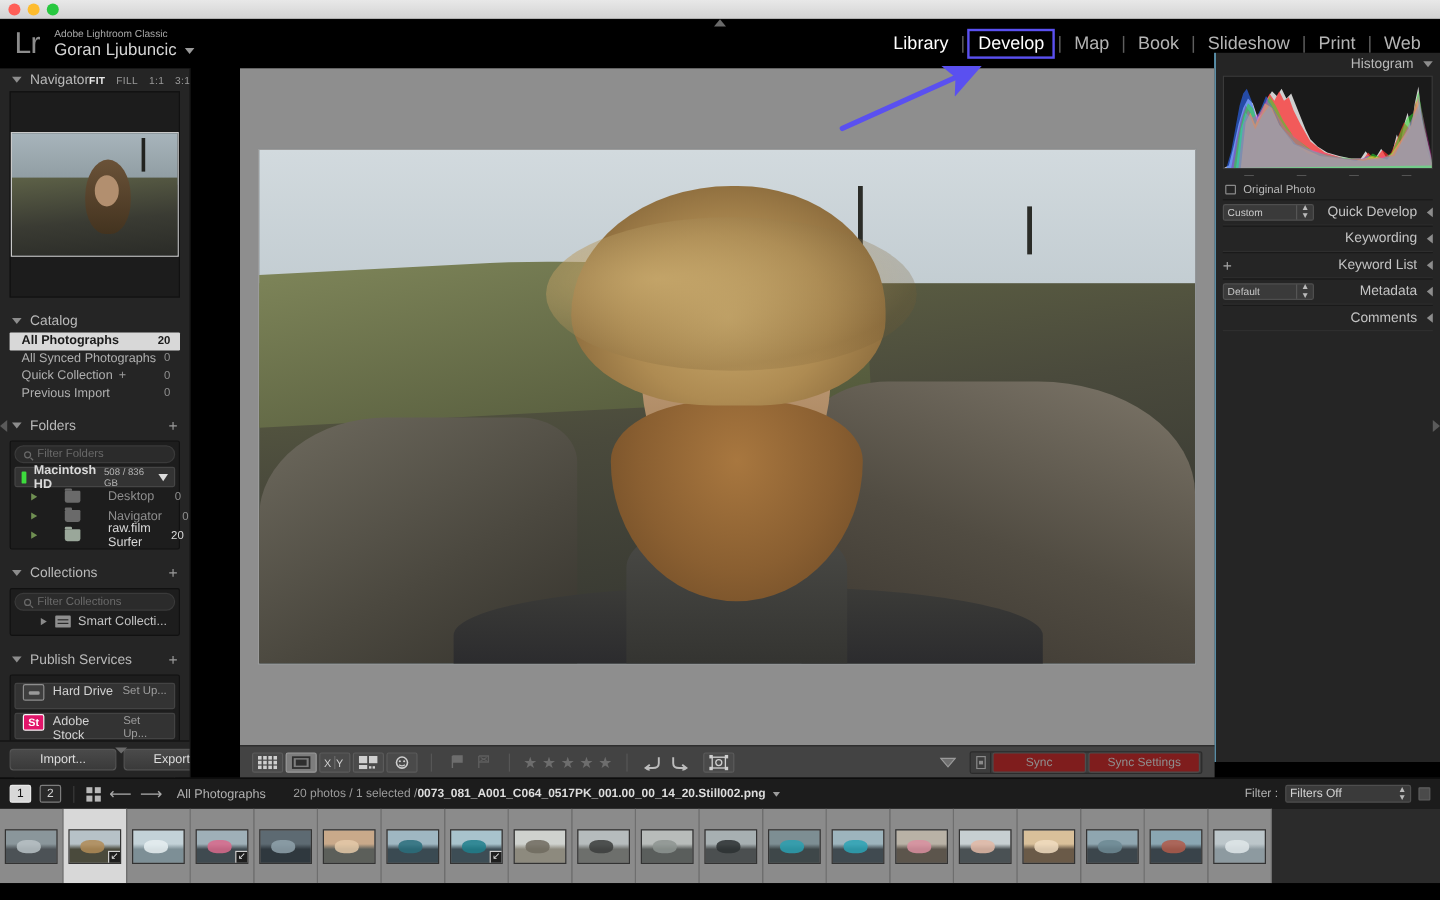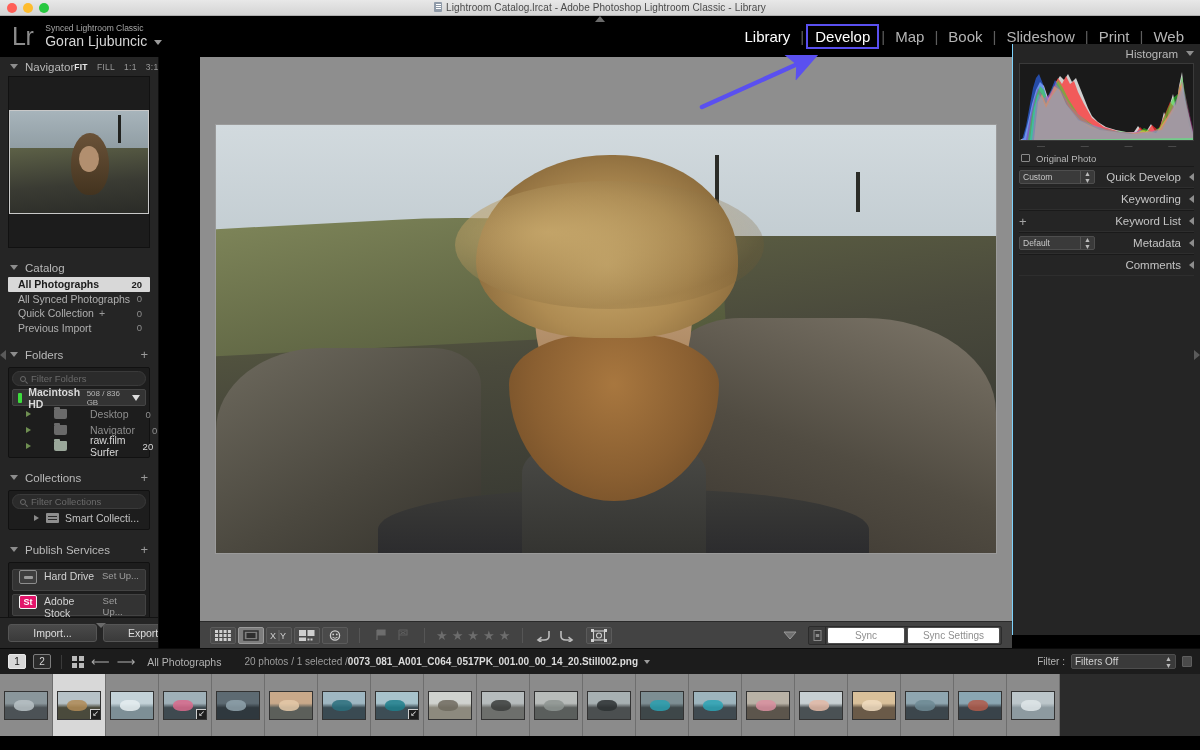--- a/index.html
+++ b/index.html
@@ -318,21 +318,21 @@
   .sync-wrap {
     display: flex; align-items: center; height: 19px;
     background: #3c3c3c; border: 1px solid #2b2b2b; border-radius: 2px;
   }
   .sync-lock {
     width: 17px; height: 17px; display: flex; align-items: center; justify-content: center;
     border-right: 1px solid #2b2b2b;
   }
   .sync-btn {
     width: 78px; height: 17px; display: flex; align-items: center; justify-content: center;
-    font-size: 10px; color: #8f8f8f; background: #ffffff; border: 1px solid #4d4d4d;
+    font-size: 10px; color: #8f8f8f; background: #7f1d1d; border: 1px solid #4d4d4d;
     border-radius: 2px; margin: 0 1px;
   }
   .sync-btn.wide { width: 93px; }
 
   
   .filmstrip-bar {
     position: absolute; top: 648px; left: 0; width: 1200px; height: 26px;
     background: #1c1c1c; border-top: 1px solid #0a0a0a;
     display: flex; align-items: center; padding: 0 8px; gap: 7px;
   }
@@ -395,29 +395,26 @@
 <body>
 
 <div class="app">
 
   <div class="titlebar">
     <div class="traffic">
       <span class="dot red"></span>
       <span class="dot yellow"></span>
       <span class="dot green"></span>
     </div>
-    <div class="win-title">
-      <span class="docico"></span><span>Lightroom Catalog.lrcat - Adobe Photoshop Lightroom Classic - Library</span>
-    </div>
   </div>
 
   <div class="header">
     <div class="lr-logo">Lr</div>
     <div class="identity">
-      <div class="small">Synced Lightroom Classic</div>
+      <div class="small">Adobe Lightroom Classic</div>
       <div class="name">
         <span>Goran Ljubuncic</span>
         <span class="caret"></span>
       </div>
     </div>
     <div class="modules" id="modules">
         <span class="mod active">Library</span>
         <span class="sep">|</span>
         <span class="mod boxed">Develop</span>
         <span class="sep">|</span>

